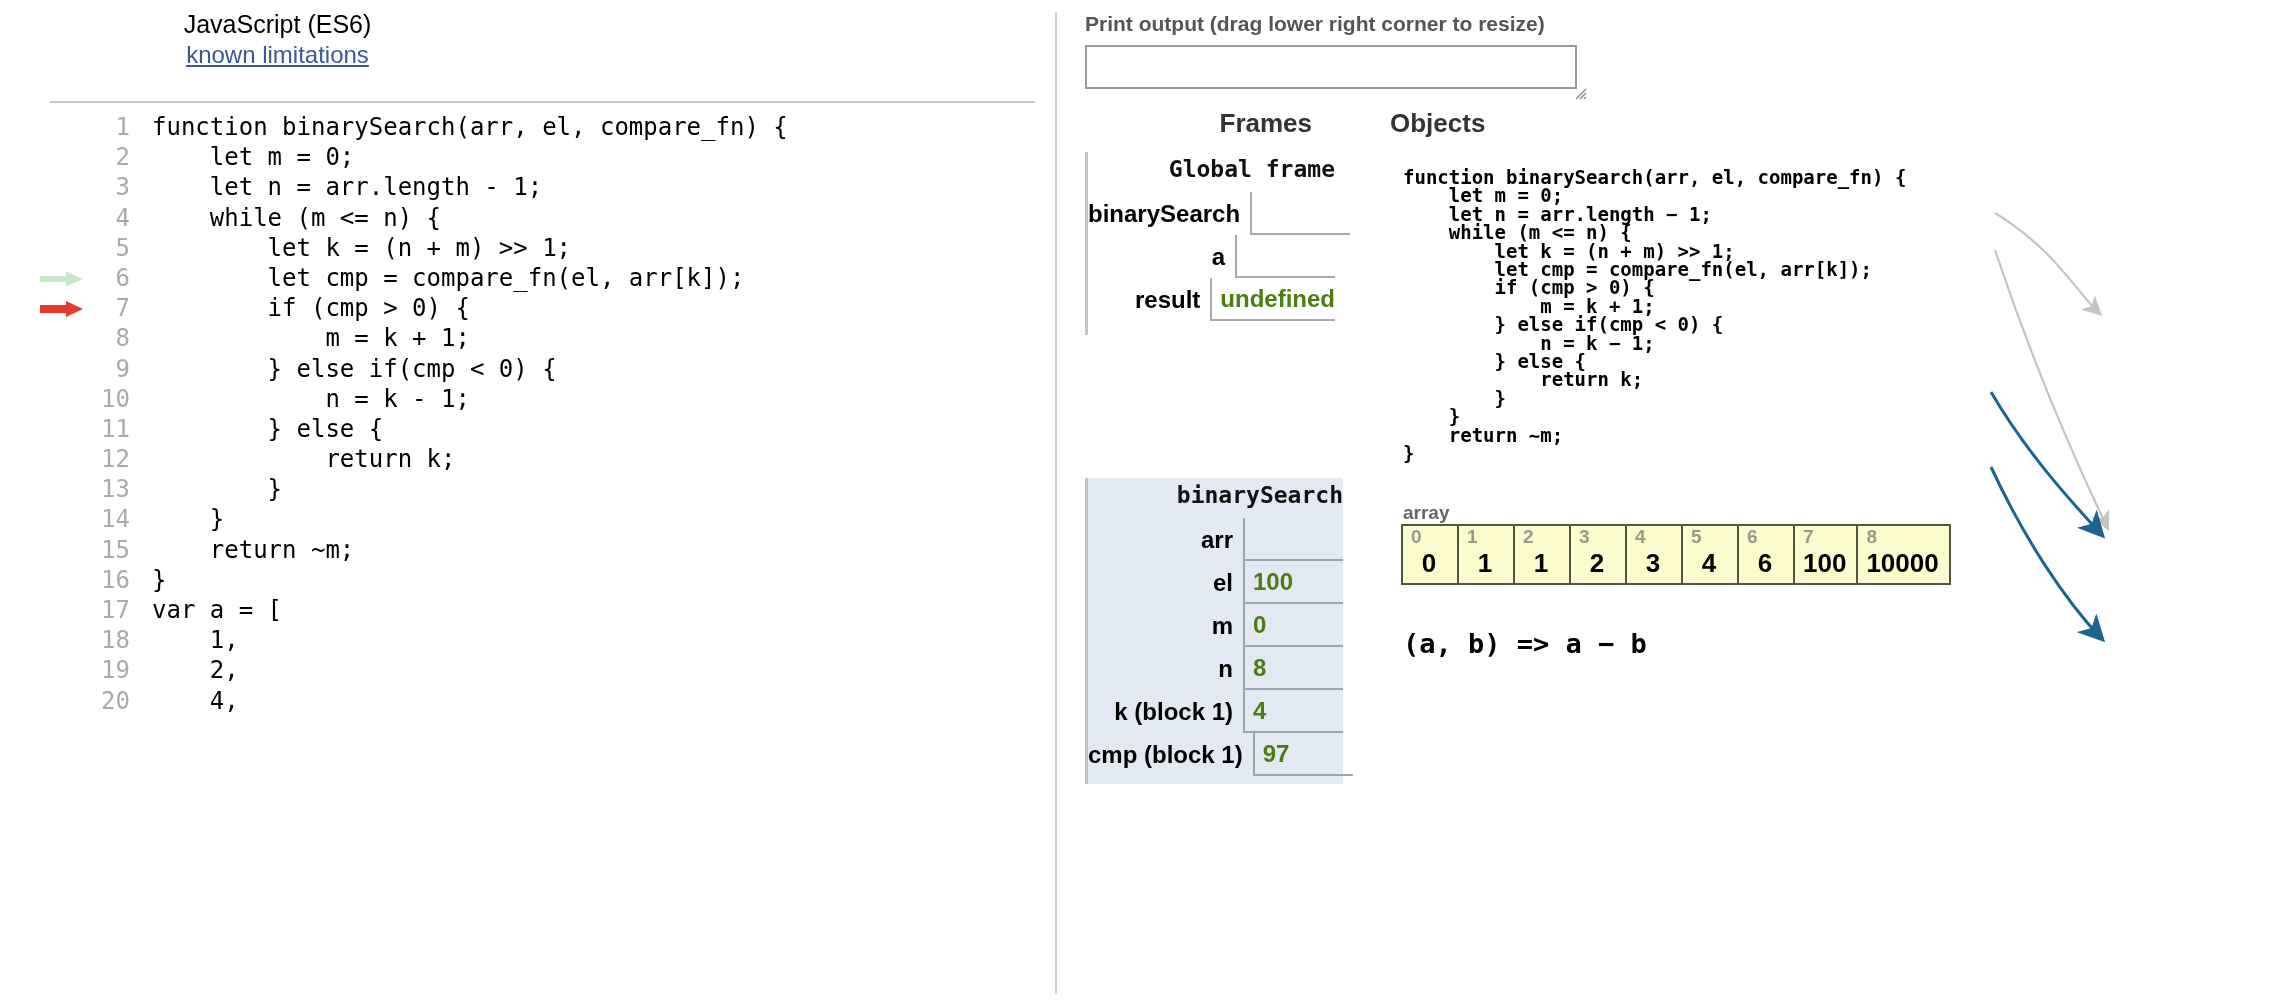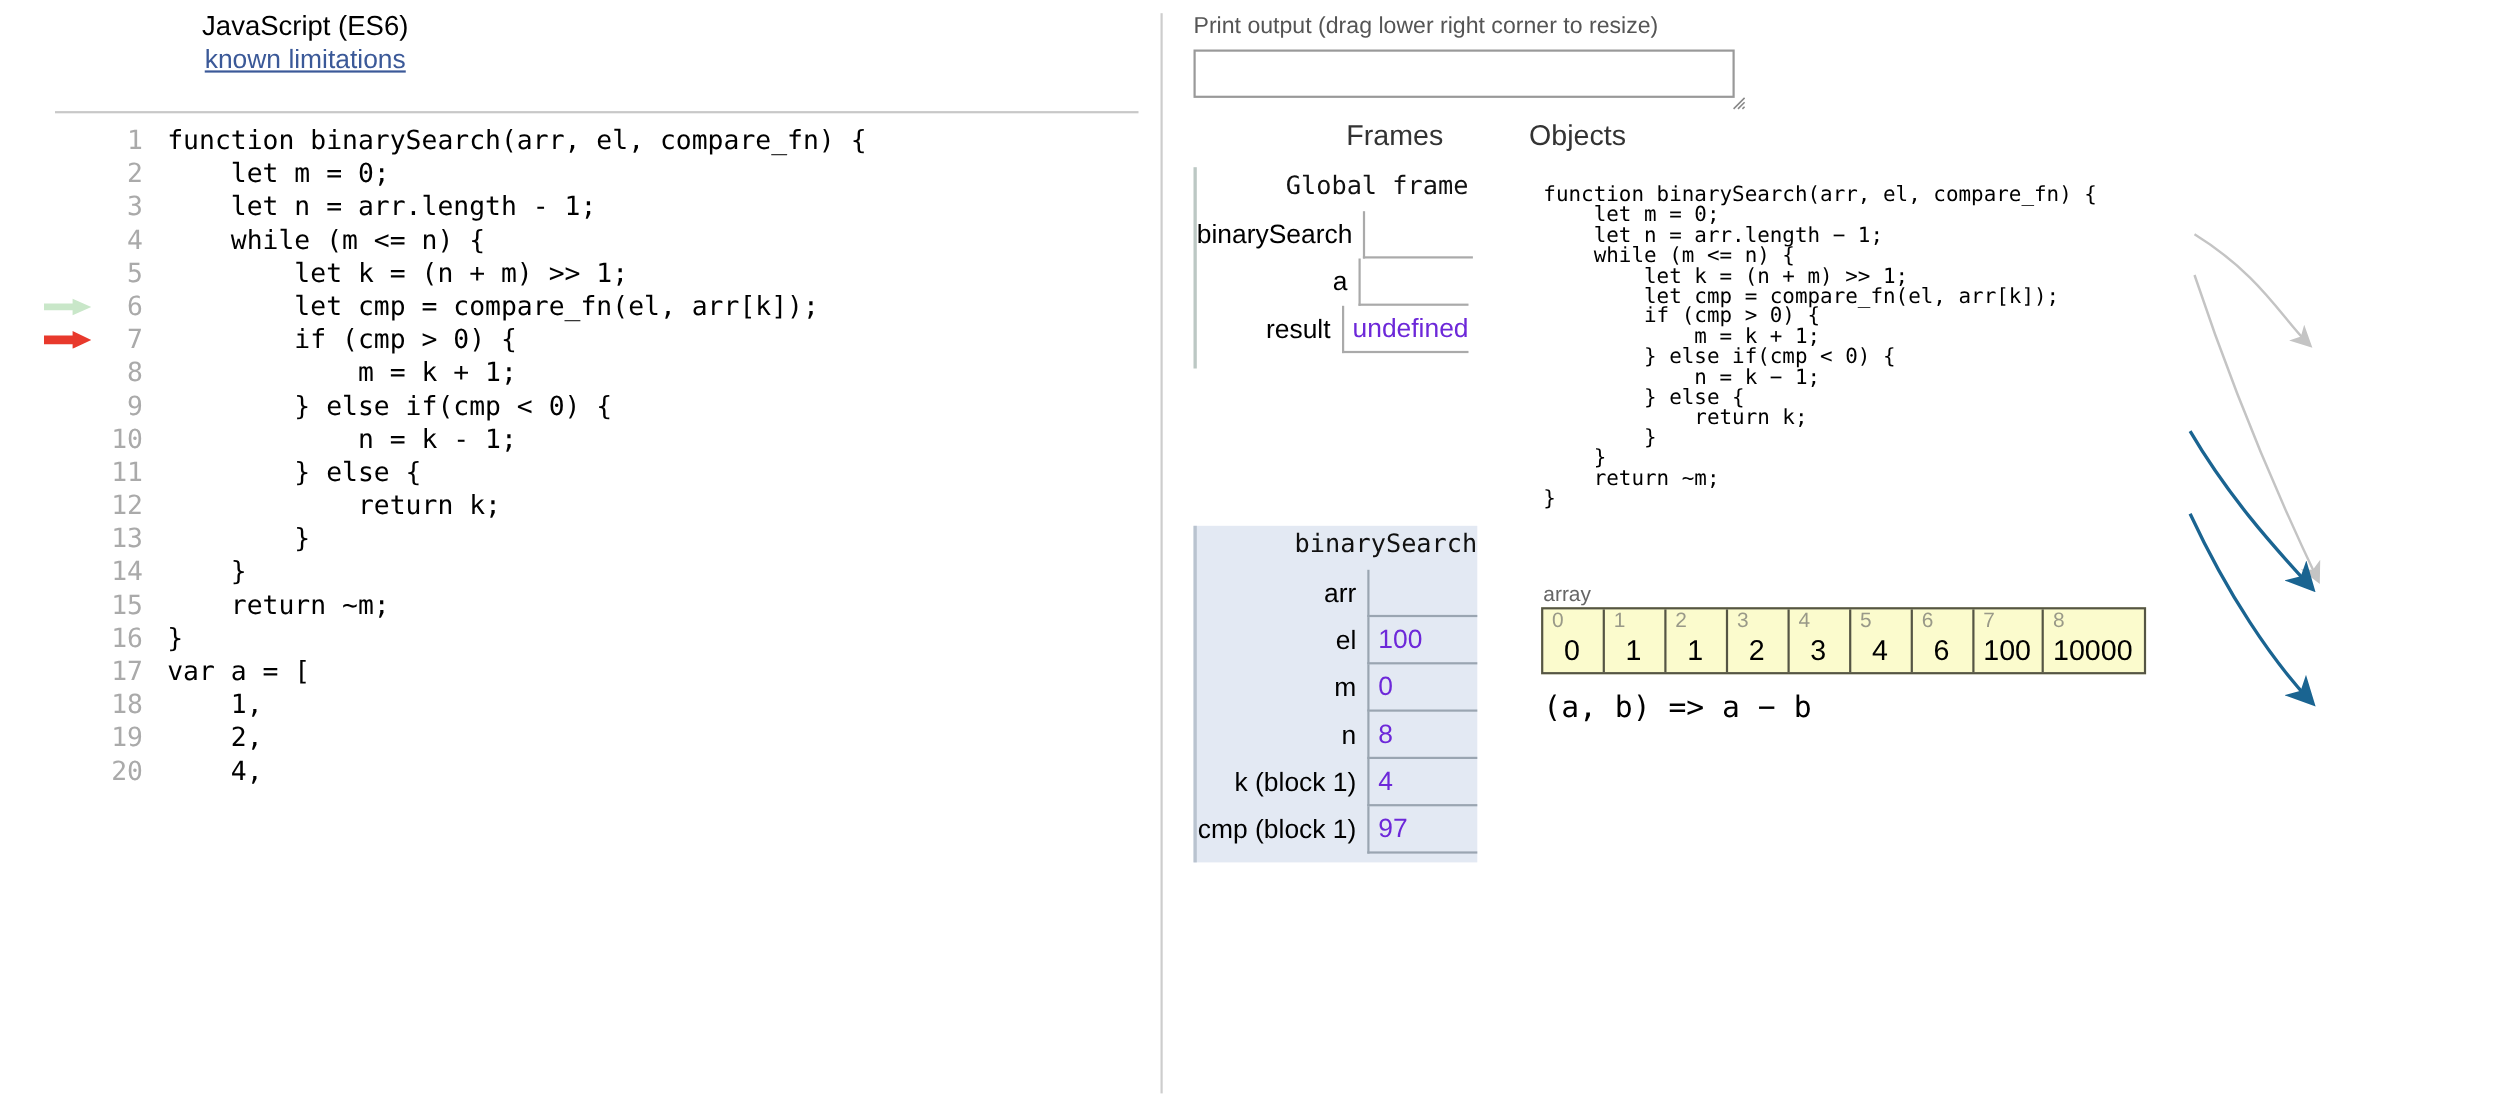--- a/index.html
+++ b/index.html
@@ -101,20 +101,21 @@
     width: 2px; height: 982px;
     background: #cdcdcd;
   }
 
   
   #viz-panel {
     position: absolute;
     left: 1055px; top: 0;
     width: 1177px; height: 1006px;
     overflow: hidden;
+    font-weight: bold;
   }
   #print-label {
     position: absolute;
     left: 30px; top: 12px;
     font-size: 21px;
     color: #555555;
     white-space: nowrap;
   }
   #print-box {
     position: absolute;
@@ -170,21 +171,21 @@
     white-space: nowrap;
   }
   .var-val {
     flex: 0 0 100px;
     border-left: 2px solid #aaaaaa;
     border-bottom: 2px solid #aaaaaa;
     box-sizing: border-box;
     font-size: 24px;
     line-height: 41px;
     padding-left: 8px;
-    color: #6d28d9;
+    color: #4d7c0f;
     white-space: nowrap;
     position: relative;
   }
 
   
   #bs-frame {
     position: absolute;
     left: 30px; top: 478px;
     width: 258px;
     background: #e3e9f3;
@@ -207,21 +208,21 @@
   #arrowfn-obj {
     position: absolute;
     left: 48px; top: 628px;
     font-family: "DejaVu Sans Mono", "Liberation Mono", monospace;
     font-size: 27px;
     color: #000;
     white-space: pre;
   }
 
   
-  #array-obj { position: absolute; left: 46px; top: 530px; }
+  #array-obj { position: absolute; left: 46px; top: 502px; }
   #array-label {
     font-size: 19px;
     color: #666666;
     padding-left: 2px;
     line-height: 22px;
   }
   #array-cells {
     display: flex;
     border: 2px solid #555544;
     background: #fbfbcd;

